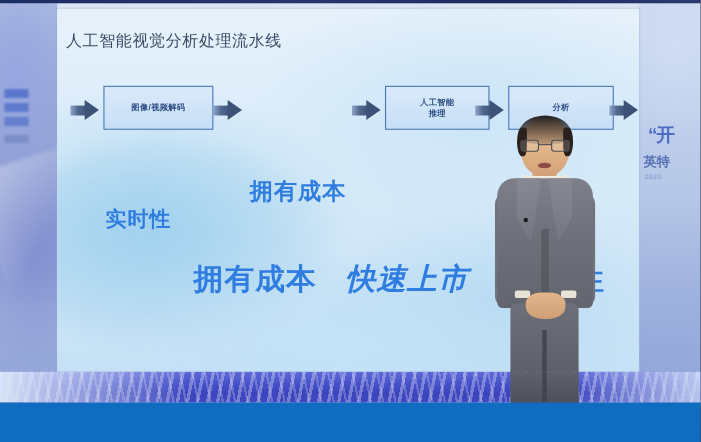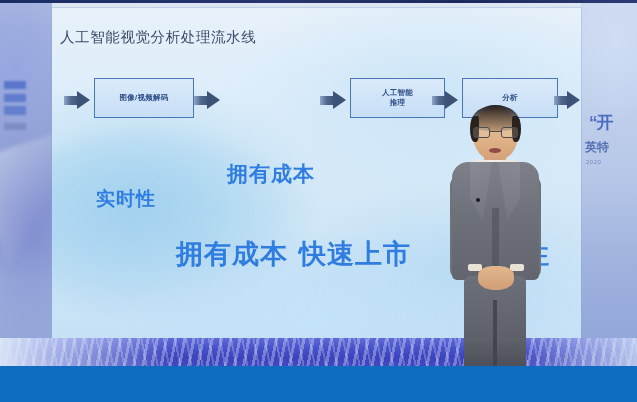--- a/index.html
+++ b/index.html
@@ -211,21 +211,21 @@
     position: absolute;
     color: #2f7de0;
     font-weight: 700;
     white-space: nowrap;
     letter-spacing: 1px;
   }
   .kw-shiyanxing  { left: 44px;  top: 178px; font-size: 19px; }
   .kw-yongyou     { left: 175px; top: 152px; font-size: 21px; }
   .kw-bushu       { left: 317px; top: 156px; font-size: 27px; }
   .kw-kaifa       { left: 124px; top: 228px; font-size: 27px; }
-  .kw-kuaisu      { left: 247px; top: 228px; font-size: 27px; }
+  .kw-kuaisu      { left: 262px; top: 228px; font-size: 27px; font-style: italic; }
   .kw-tail        { left: 470px; top: 228px; font-size: 27px; }
 
   
   .presenter {
     position: absolute;
     left: 440px; top: 104px;
     width: 110px; height: 266px;
     z-index: 22;
   }
   .p-neck {

